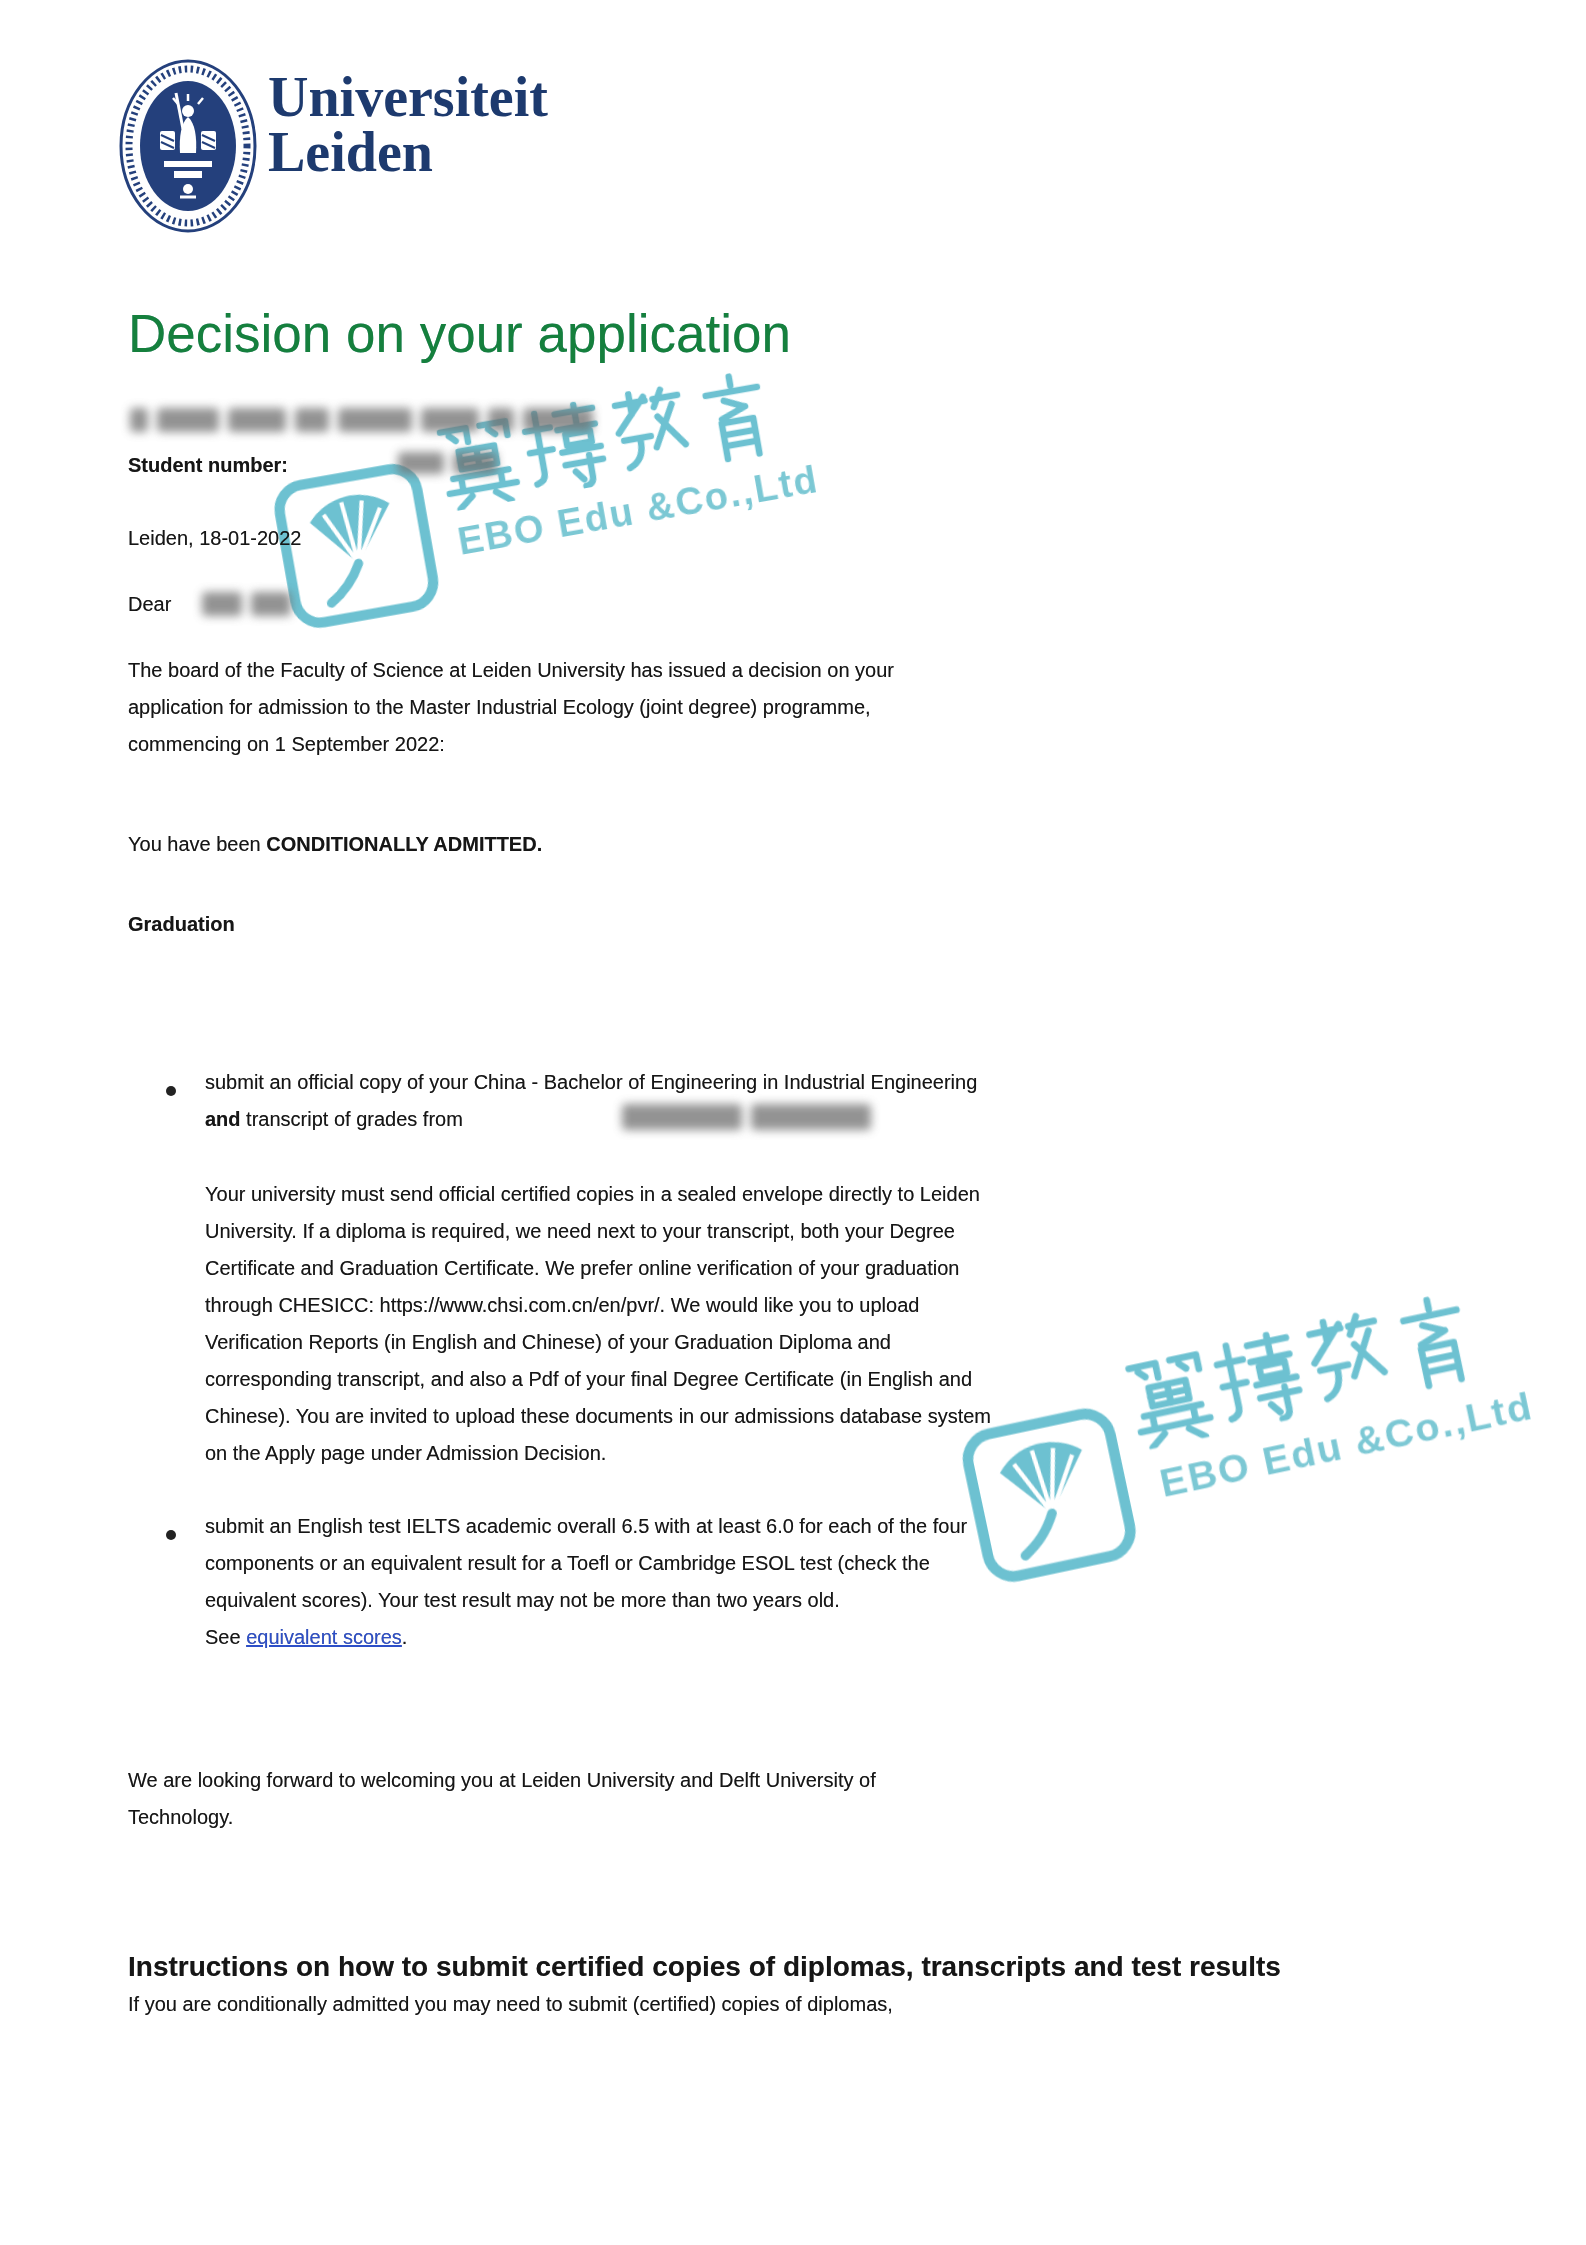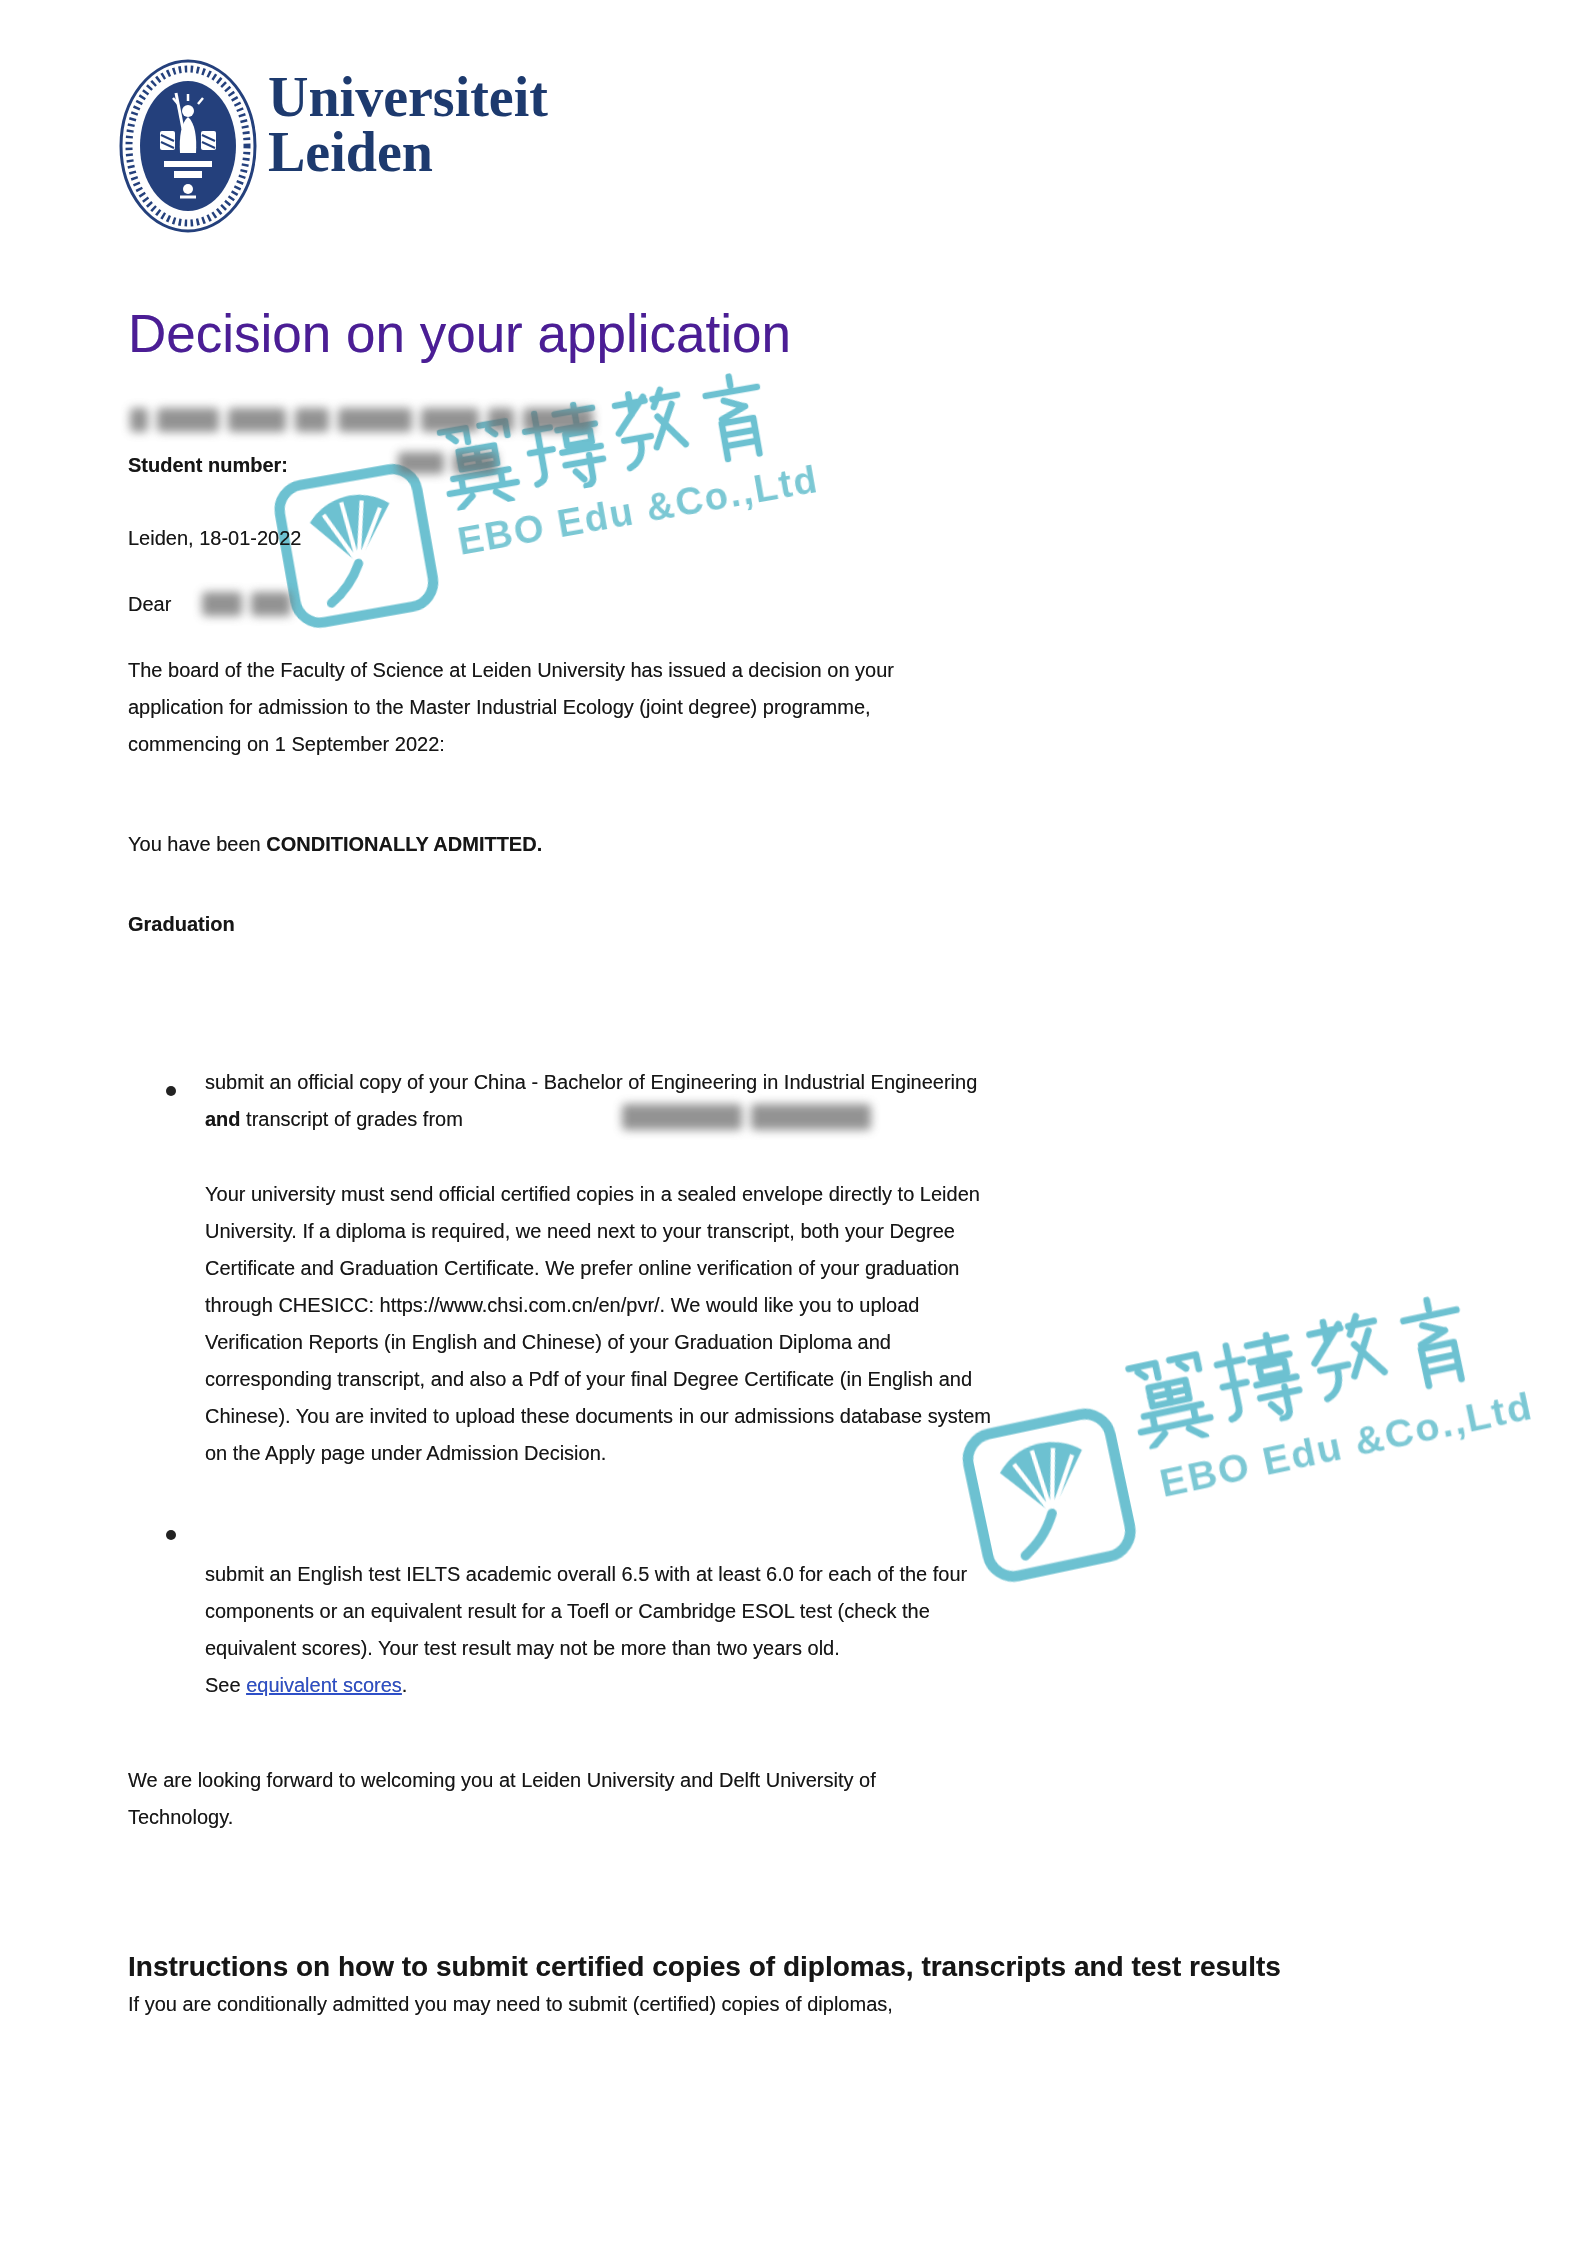--- a/index.html
+++ b/index.html
@@ -9,21 +9,21 @@
     font-family:"Liberation Sans","DejaVu Sans",sans-serif;color:#161616;
   }
   .abs{position:absolute;}
   .txt{font-size:20px;line-height:37px;white-space:nowrap;z-index:2;
        text-shadow:0 0 0.5px rgba(0,0,0,.45);}
   .multi{white-space:pre-line;}
   .b{font-weight:bold;}
   
   .logo-text{font-family:"Liberation Serif","DejaVu Serif",serif;font-weight:bold;
              color:#1d3a6e;font-size:56px;line-height:55px;z-index:2;}
-  .title{font-size:53px;color:#4c1d95;z-index:2;white-space:nowrap;
+  .title{font-size:53px;color:#15803d;z-index:2;white-space:nowrap;
          text-shadow:0 0 0.6px rgba(63,111,163,.5);}
   
   .redact{display:flex;gap:9px;filter:blur(5px);opacity:.75;z-index:1;}
   .redact i{display:inline-block;background:#6f6f6f;border-radius:4px;height:100%;}
   
   .dot{width:10px;height:10px;border-radius:50%;background:#222;z-index:2;}
   a.link{color:#2d4fc8;text-decoration:underline;cursor:pointer;}
   
   .wm{z-index:0;opacity:.82;pointer-events:none;}
   .wm .cnrow{display:flex;gap:7px;}
@@ -195,21 +195,21 @@
   <div class="abs txt multi" style="left:205px;top:1176px;">Your university must send official certified copies in a sealed envelope directly to Leiden
 University. If a diploma is required, we need next to your transcript, both your Degree
 Certificate and Graduation Certificate. We prefer online verification of your graduation
 through CHESICC: https://www.chsi.com.cn/en/pvr/. We would like you to upload
 Verification Reports (in English and Chinese) of your Graduation Diploma and
 corresponding transcript, and also a Pdf of your final Degree Certificate (in English and
 Chinese). You are invited to upload these documents in our admissions database system
 on the Apply page under Admission Decision.</div>
 
   <div class="abs dot" style="left:166px;top:1530px;"></div>
-  <div class="abs txt" style="left:205px;top:1508px;margin-top:48px;">
+  <div class="abs txt" style="left:205px;top:1508px;">
     <span class="multi">submit an English test IELTS academic overall 6.5 with at least 6.0 for each of the four
 components or an equivalent result for a Toefl or Cambridge ESOL test (check the
 equivalent scores). Your test result may not be more than two years old.</span><br>
     <span>See </span><a class="link" href="#">equivalent scores</a><span>.</span>
   </div>
 
   <div class="abs txt multi" style="left:128px;top:1762px;">We are looking forward to welcoming you at Leiden University and Delft University of
 Technology.</div>
 
   <div class="abs txt b" style="left:128px;top:1948px;font-size:28px;">Instructions on how to submit certified copies of diplomas, transcripts and test results</div>

